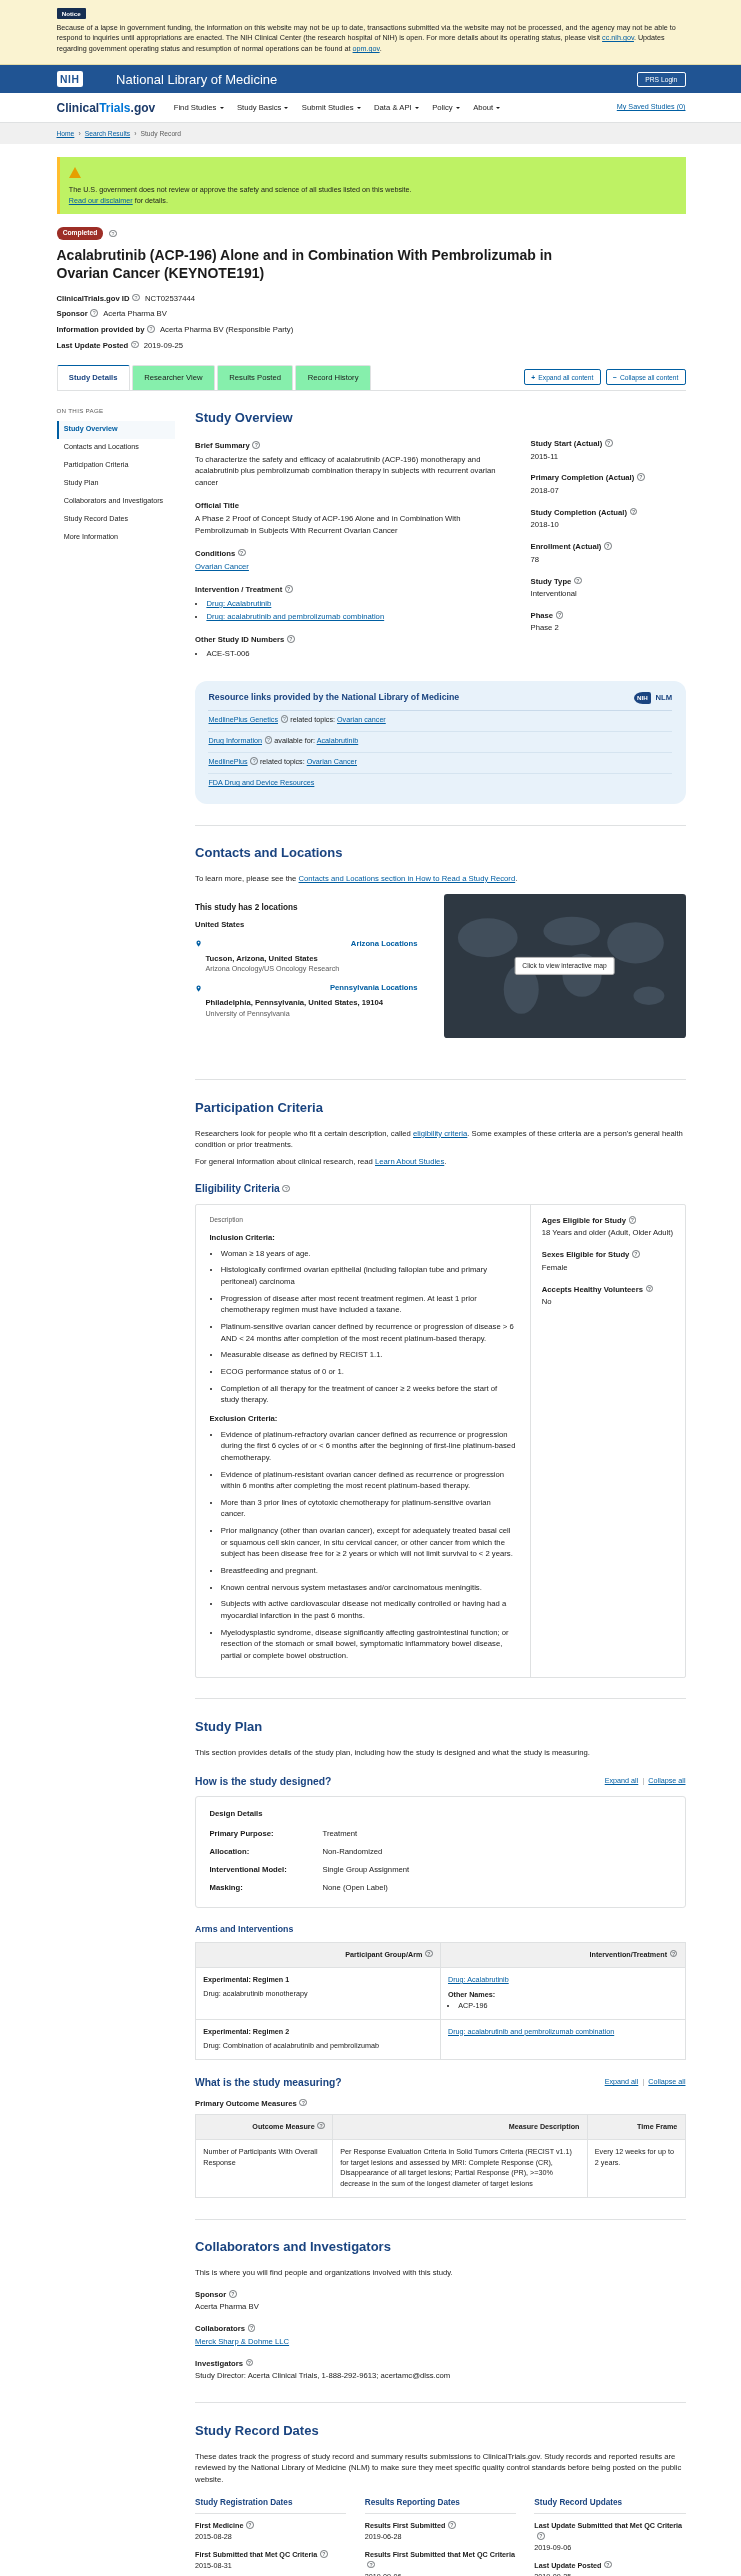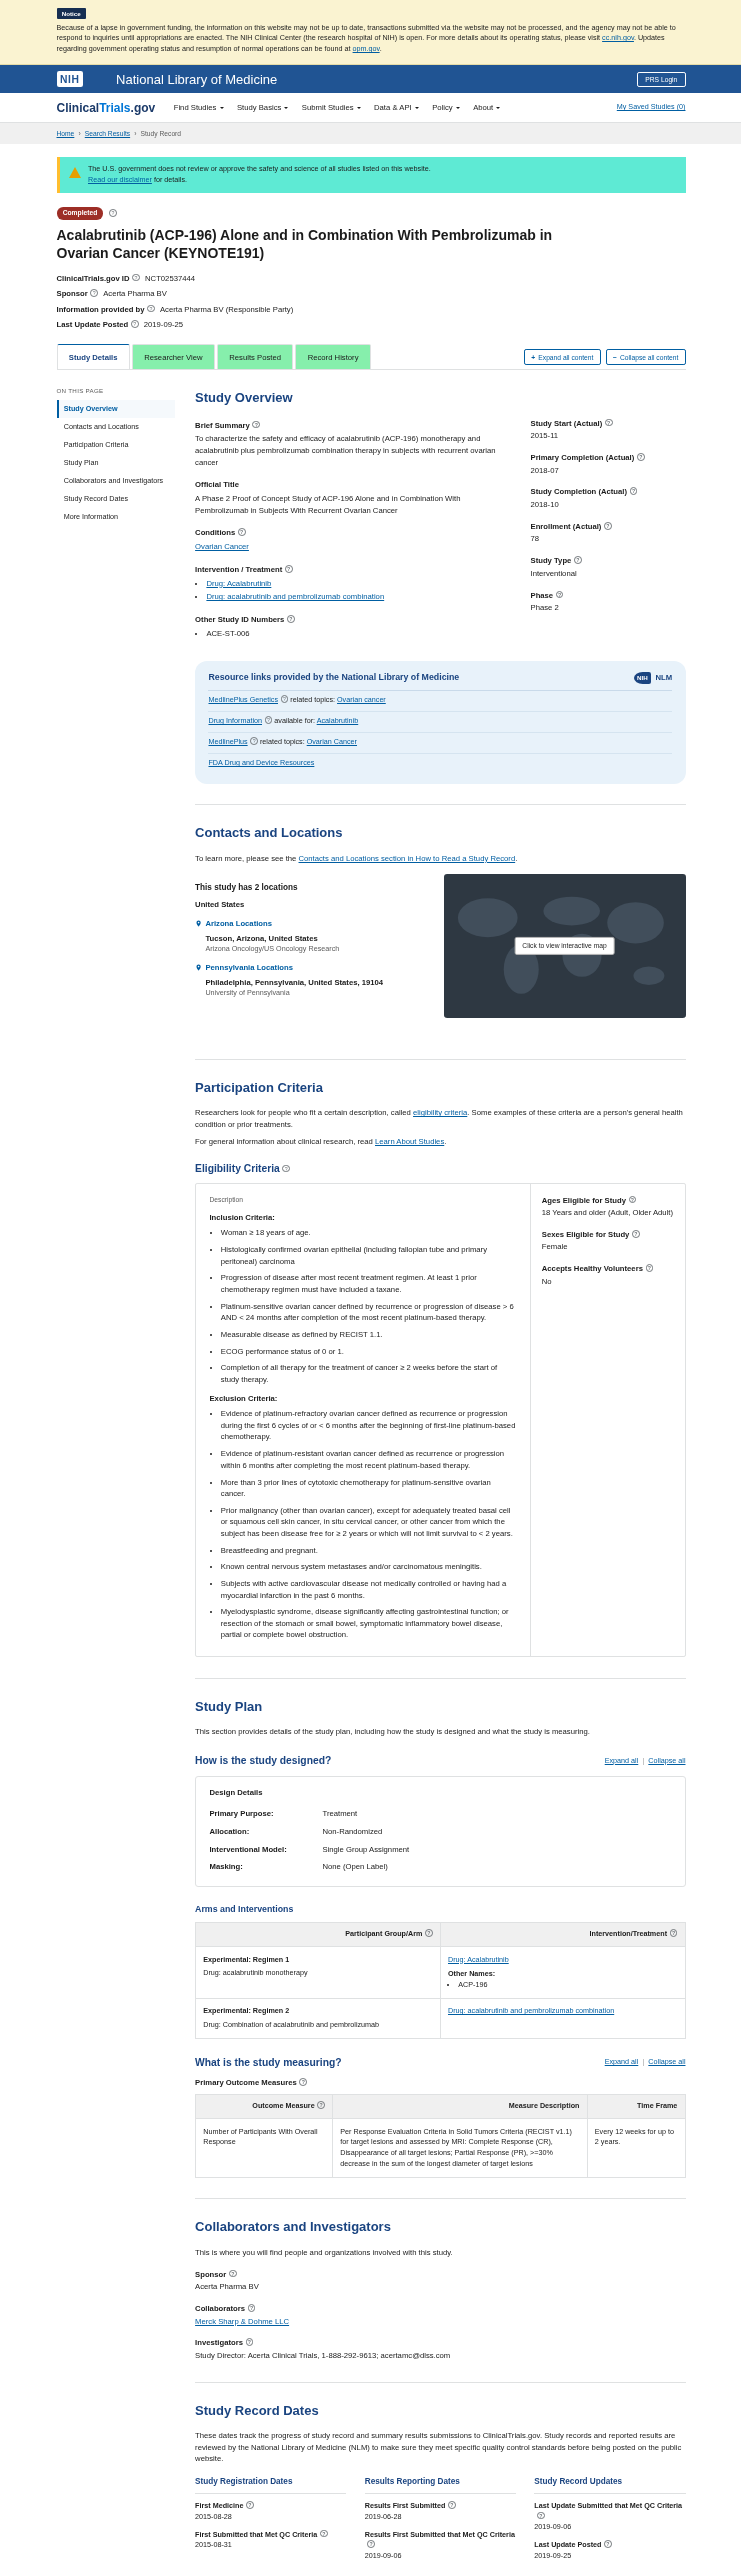--- a/index.html
+++ b/index.html
@@ -36,21 +36,21 @@
 
   
   .band-crumb {background:#f0f0f0;height:20.6px;}
   .band-crumb .page {height:100%;display:flex;align-items:center;}
   .crumbs {font-size:6.7px;display:flex;align-items:center;gap:4.1px;}
   .crumbs .sep::after {content:"›";color:#5c5c5c;}
   .crumbs .cur {color:#5c5c5c;}
 
   
   .main {flex:0 0 auto;}
-  .alert {display:flex;gap:7.2px;background:#5eead4;border-left:3.1px solid #ffbe2e;padding:7.2px 9.3px;margin-top:13.4px;}
+  .alert {display:flex;gap:7.2px;background:#bef264;border-left:3.1px solid #ffbe2e;padding:7.2px 9.3px;margin-top:13.4px;flex-direction:column;}
   .warn-icon {width:0;height:0;border-left:6.7px solid transparent;border-right:6.7px solid transparent;border-bottom:11.3px solid #e5a000;position:relative;margin-top:2.1px;flex:0 0 auto;}
   .alert p {font-size:7.2px;}
   .status-row {margin-top:13.4px;display:flex;align-items:center;gap:3.1px;}
   .badge {display:inline-block;background:#9d2e26;color:#fff;font-size:6.7px;font-weight:bold;padding:1.5px 6.2px;border-radius:6.2px;}
   .title {font-size:14px;font-weight:bold;margin:6.2px 0 10.3px;max-width:515px;line-height:1.3;}
   .meta-line {margin-bottom:4.1px;font-size:7.7px;}
   .mlbl {font-weight:bold;}
   .mval {margin-left:5.2px;}
 
   
@@ -92,21 +92,21 @@
   .resource-head h3 {font-size:8.8px;color:#1a4480;}
   .nlm-mini {display:flex;align-items:center;gap:4.1px;font-weight:bold;color:#1a4480;}
   .nlm-mini .nih-sq {background:#1a4480;color:#fff;font-size:6.2px;font-weight:bold;padding:1.5px 3.6px;border-radius:50% 2.1px 2.1px 50%;}
   .resource-row {padding:4.6px 0;border-bottom:0.5px solid #d5e4f0;font-size:7.2px;}
   .resource-row:last-child {border-bottom:none;}
 
   
   .contact-grid {display:grid;grid-template-columns:1fr 242px;gap:26px;margin-top:9.3px;min-height:165px;}
   .count-line {font-weight:bold;margin:8.2px 0 5.2px;font-size:8.2px;}
   .country {font-weight:bold;margin:5.2px 0 4.1px;}
-  .loc-state {color:#005ea2;font-weight:bold;display:flex;align-items:center;gap:3.1px;margin:7.2px 0 3.1px;}
+  .loc-state {color:#005ea2;font-weight:bold;display:flex;align-items:center;gap:3.1px;margin:7.2px 0 3.1px;justify-content:space-between;}
   .pin {width:7.2px;height:7.2px;fill:#005ea2;flex:0 0 auto;}
   .loc-city {font-weight:bold;font-size:7.7px;margin-left:10.3px;}
   .loc-fac {color:#5c5c5c;font-size:7.2px;margin-left:10.3px;margin-bottom:4.1px;}
   .map {position:relative;border-radius:3.1px;overflow:hidden;height:144px;}
   .map svg {display:block;width:100%;height:100%;}
   .map-btn {position:absolute;left:50%;top:50%;transform:translate(-50%,-50%);background:#fff;border:0.5px solid #b5b5b5;border-radius:2.1px;font-size:6.7px;padding:4.6px 7.2px;color:#1b1b1b;}
 
   
   .elig-head {display:flex;align-items:center;margin:13.4px 0 7.2px;}
   .elig-box {display:grid;grid-template-columns:1fr 155px;border:0.5px solid #dfe1e2;border-radius:2.1px;min-height:443px;}

